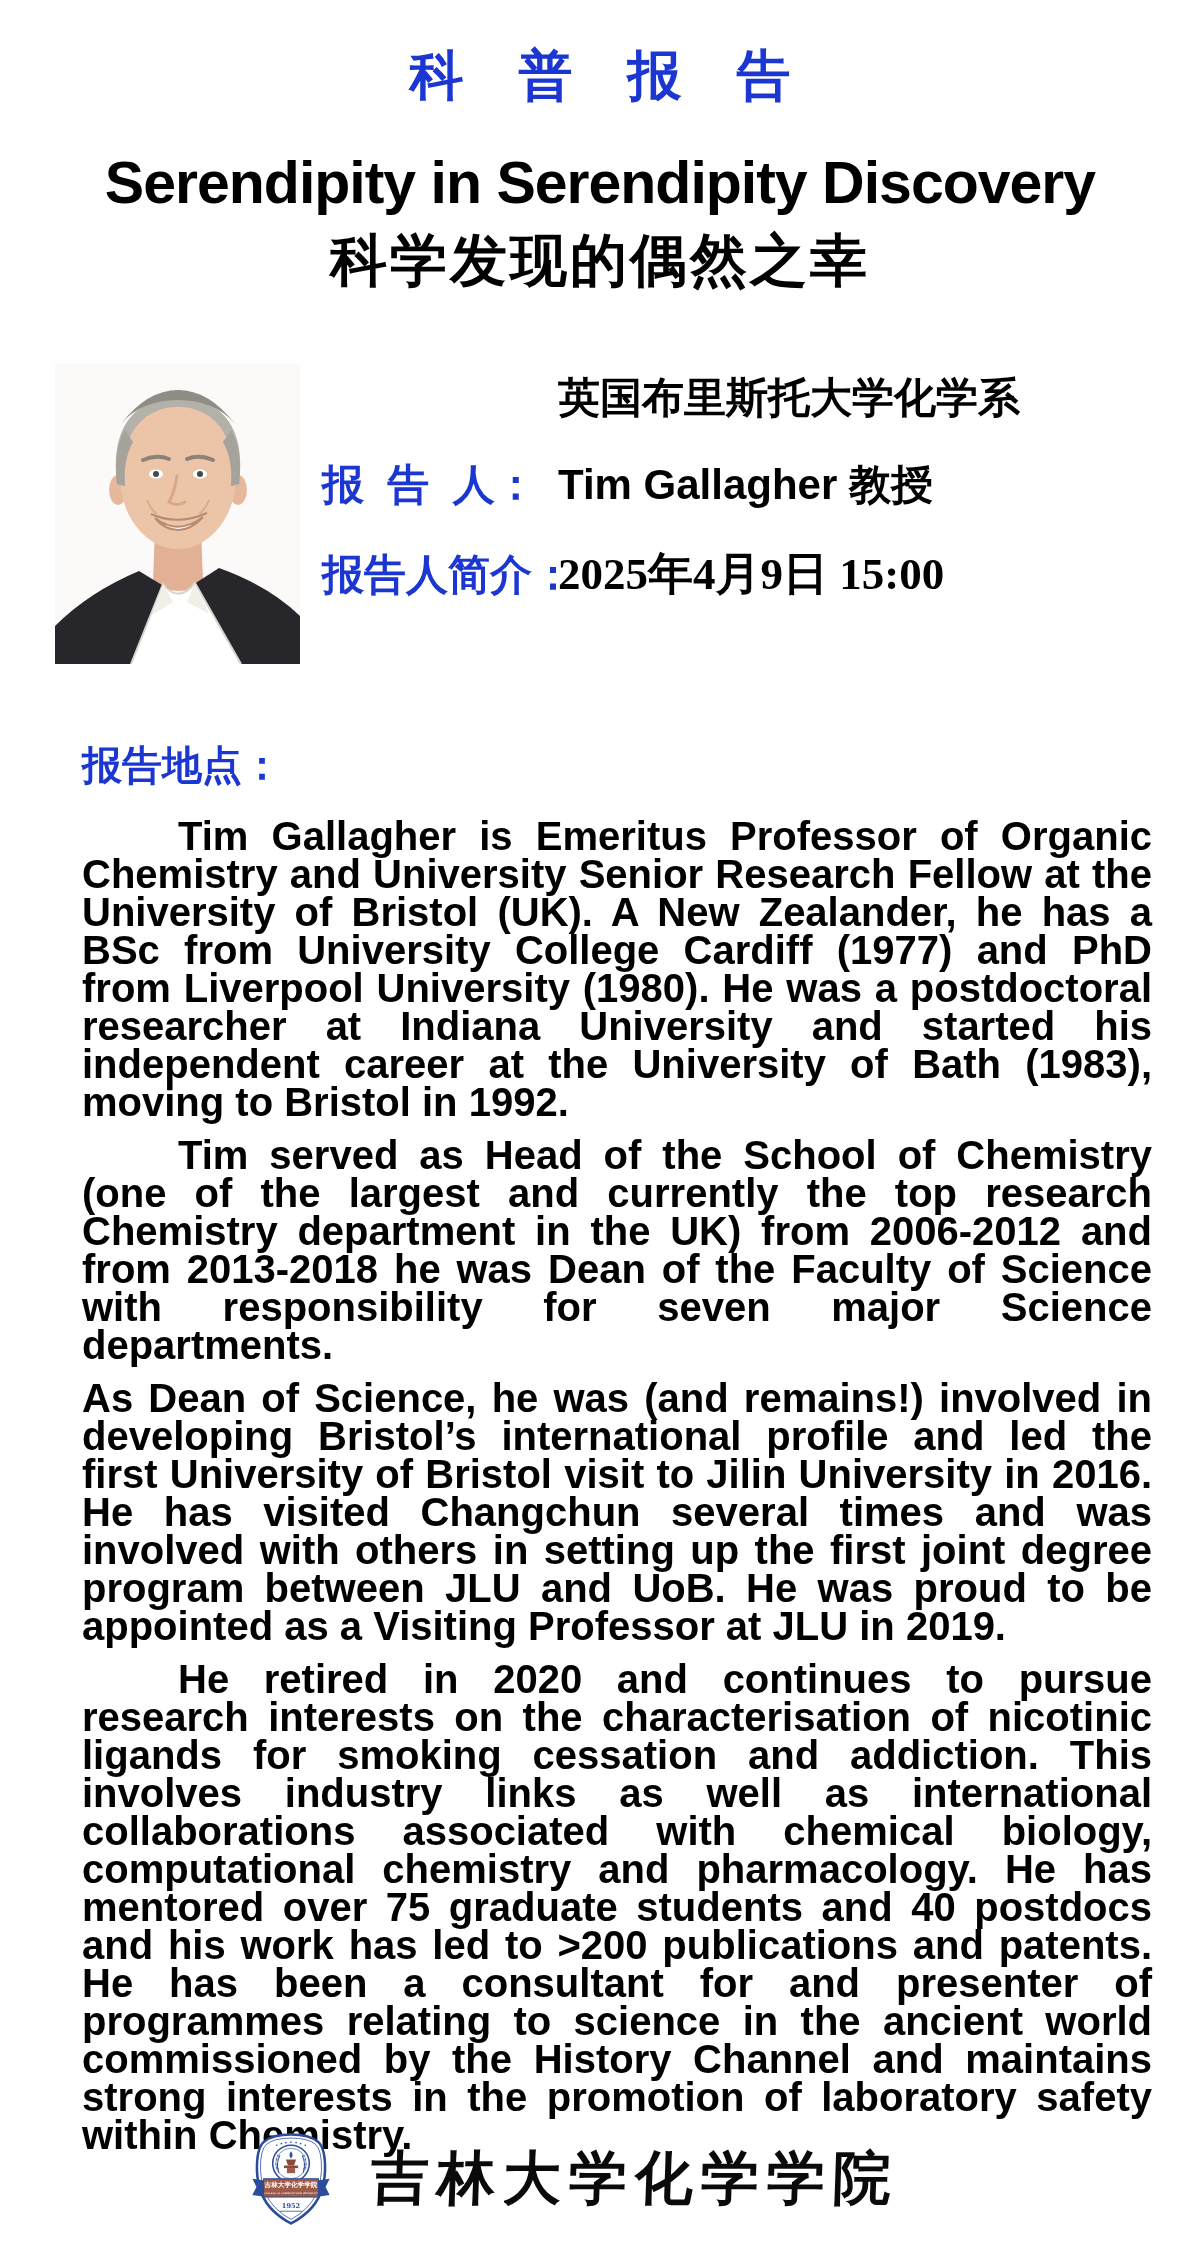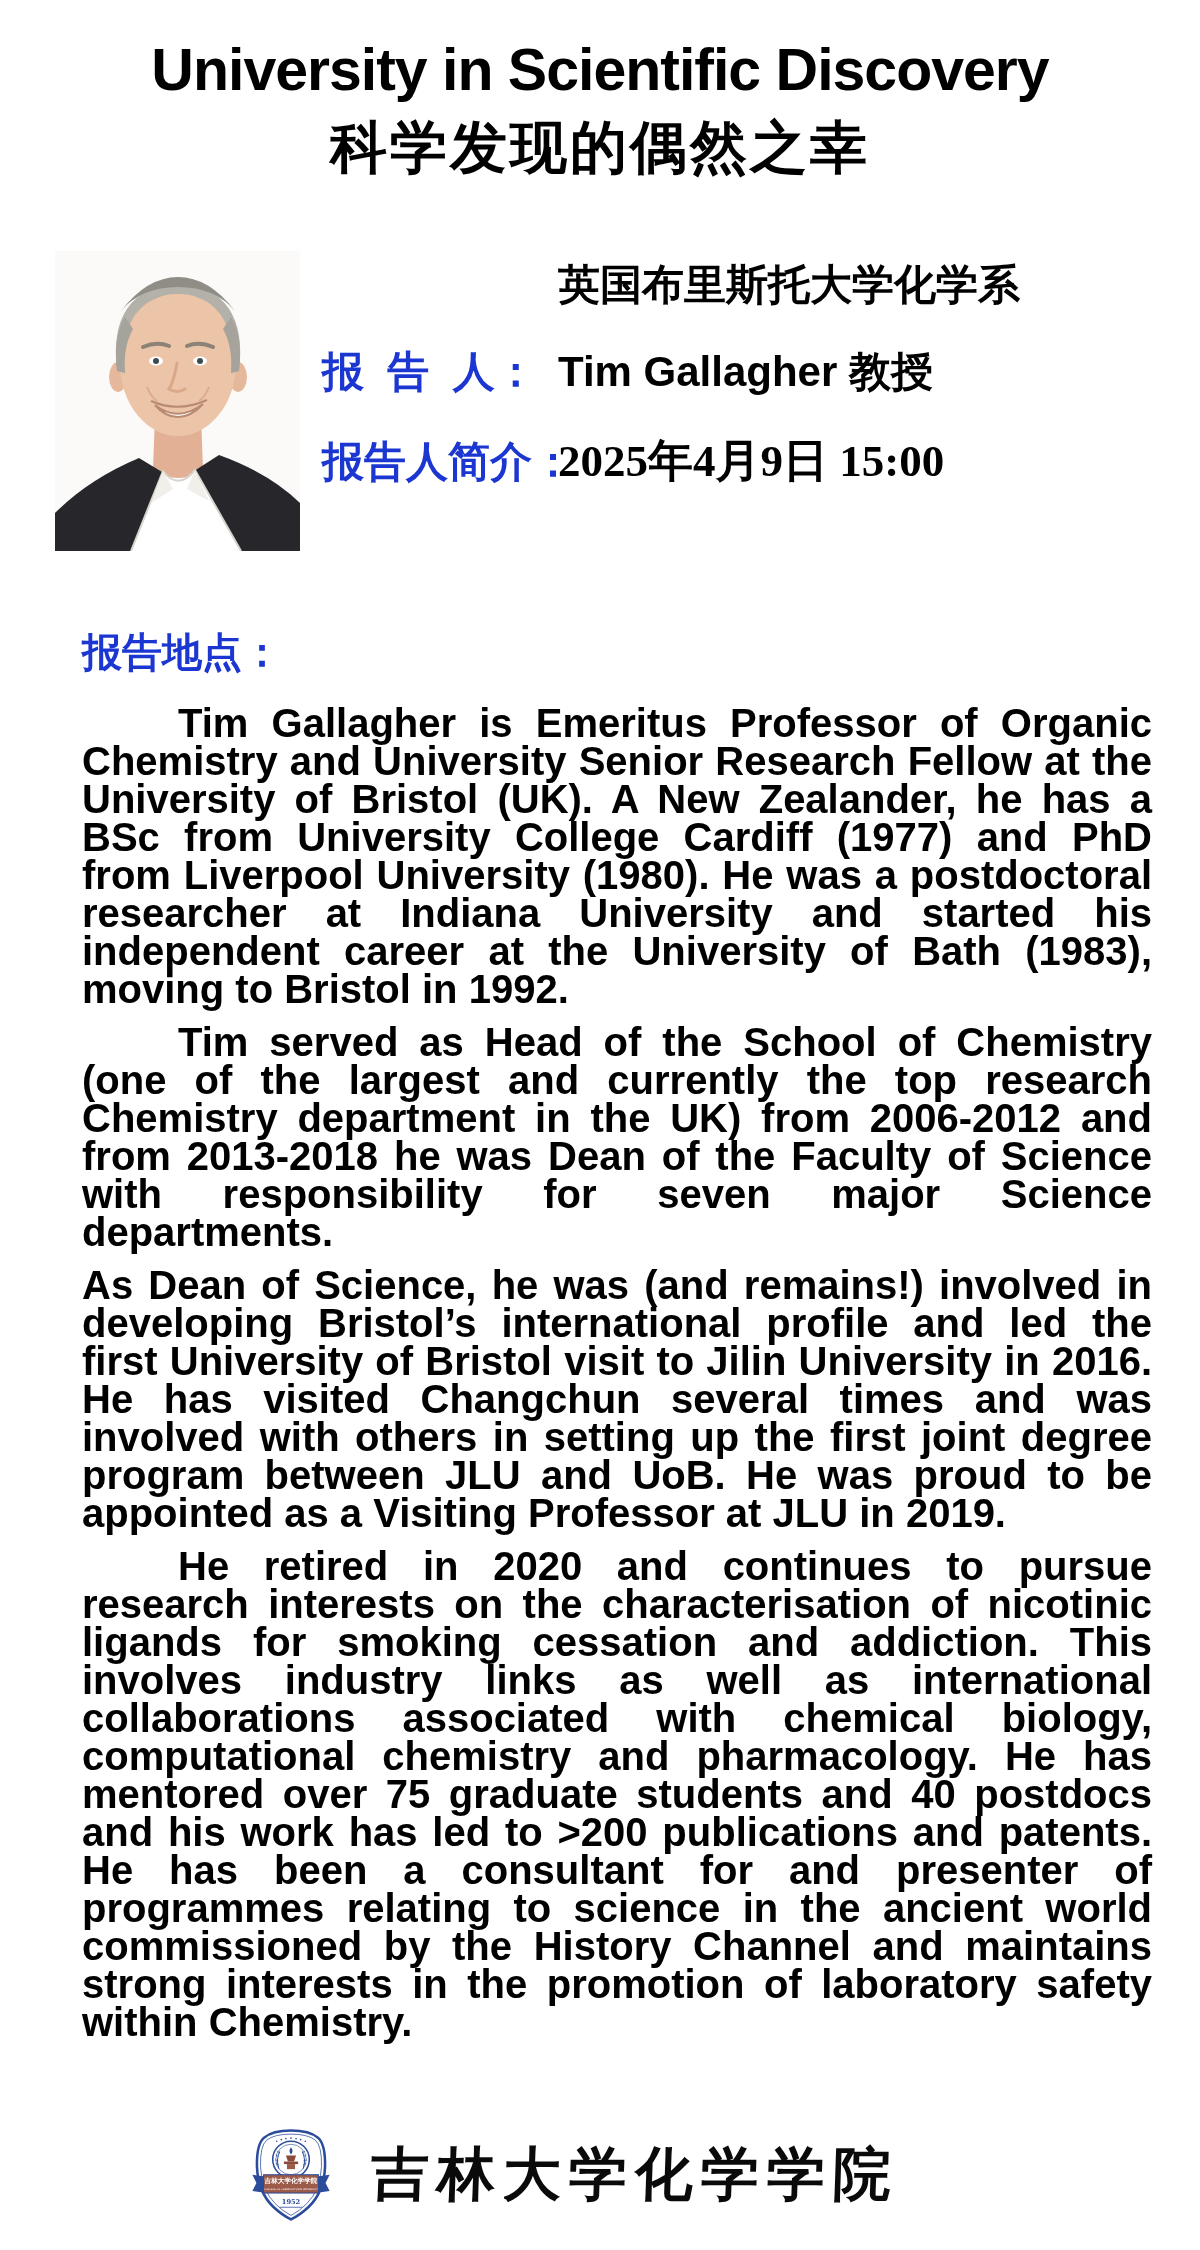--- a/index.html
+++ b/index.html
@@ -57,21 +57,22 @@
   .calligraphy{
     font-family:"DejaVu Serif",serif;font-weight:bold;font-size:58px;
     letter-spacing:8px;color:#0a0a0a;transform:skewX(-2deg);
   }
 </style>
 </head>
 <body>
 
 <main class="poster">
 
-  <h2 class="title-en">University in Scientific Discovery</h2>
+  <h1 class="category">科 普 报 告</h1>
+  <h2 class="title-en">Serendipity in Serendipity Discovery</h2>
   <h2 class="title-zh">科学发现的偶然之幸</h2>
 
   <section class="info">
     <div class="photo">
       <svg viewBox="0 0 245 300" xmlns="http://www.w3.org/2000/svg">
         <rect x="0" y="0" width="245" height="300" fill="#fbfaf8"></rect>
 
         <path d="M100 165 L146 165 L148 218 Q123 236 98 218 Z" fill="#e2b094"></path>
 
         <path d="M0 300 L0 262 Q34 228 84 207 L112 224 L82 300 Z" fill="#27262b"></path>

